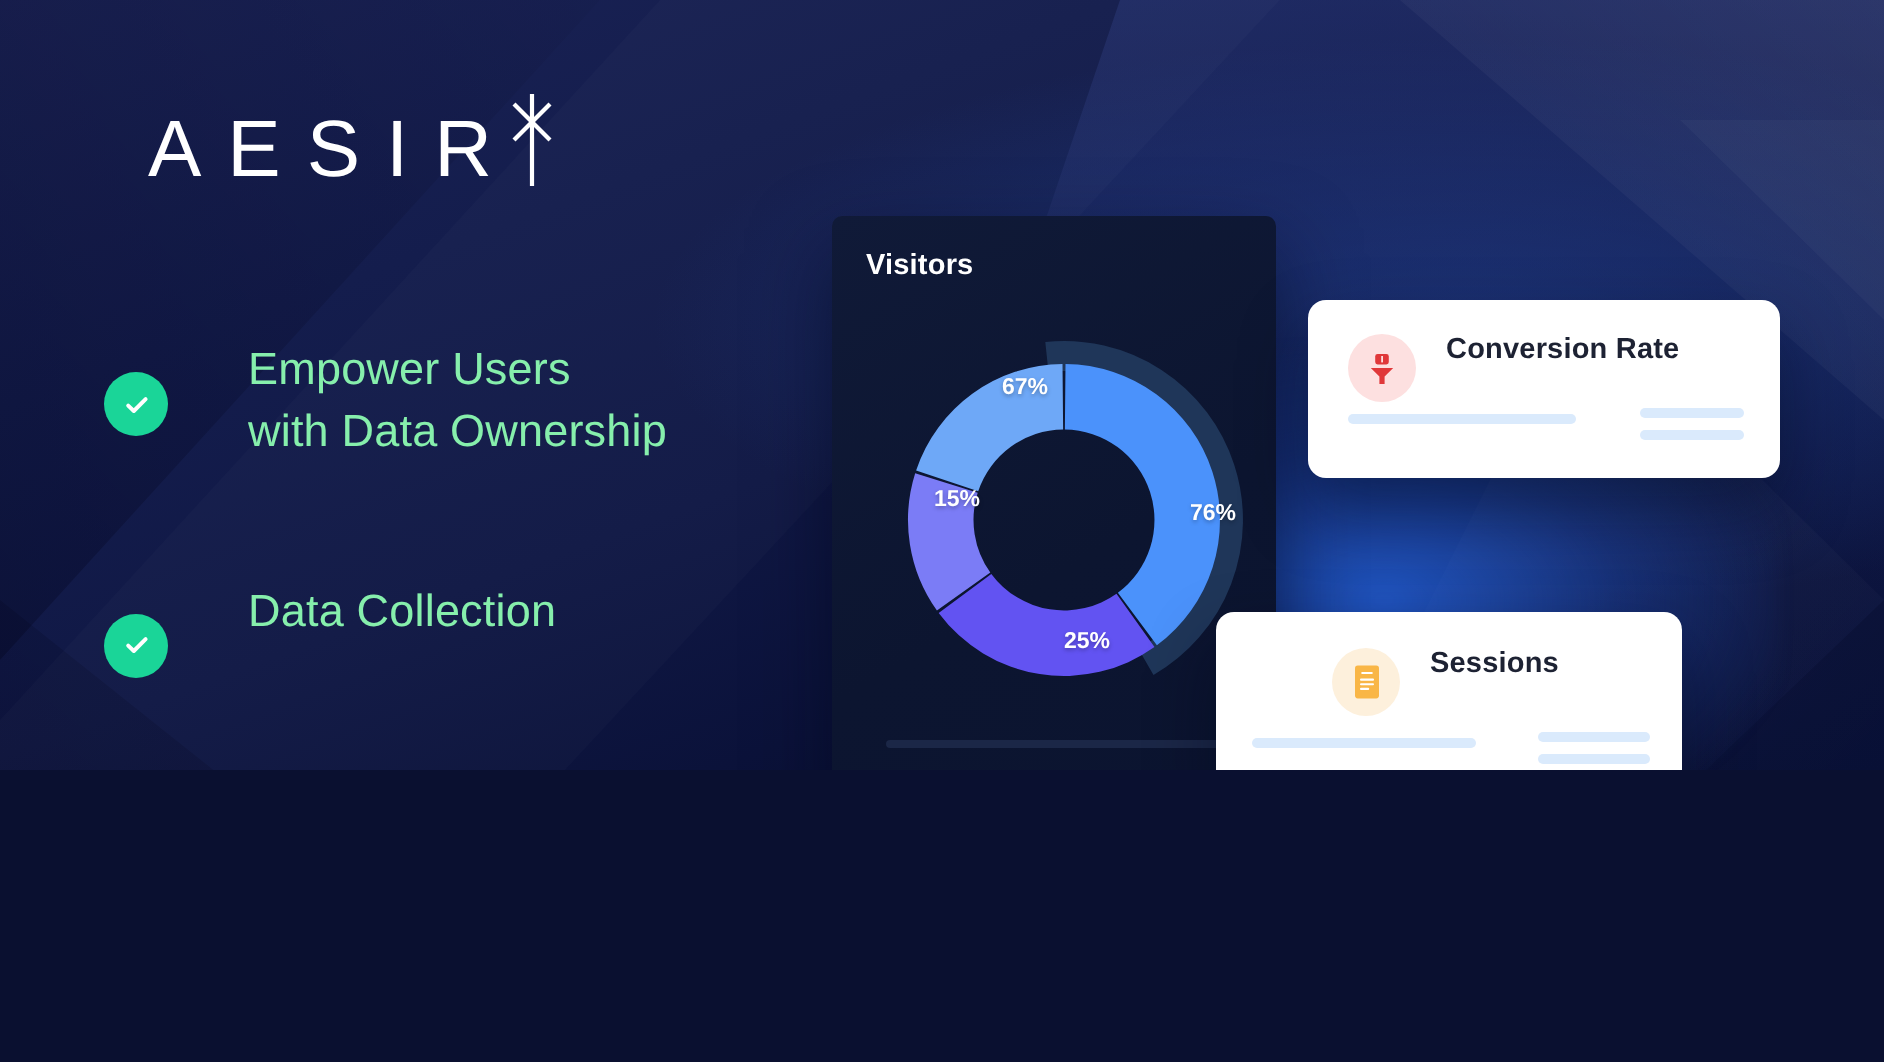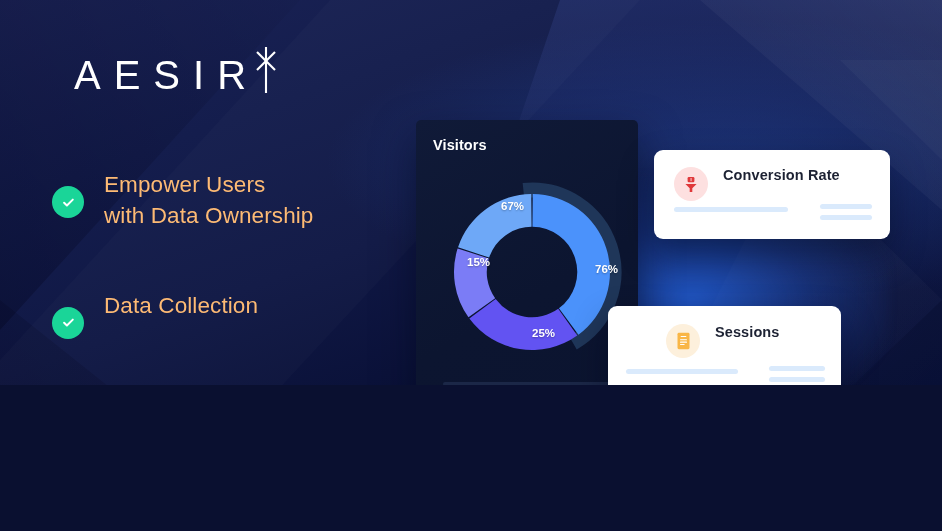--- a/index.html
+++ b/index.html
@@ -45,28 +45,28 @@
   .bullets { position:absolute; left:52px; top:170px; width:340px; }
   .bullet { display:flex; align-items:flex-start; margin-bottom:59px; }
   .tick {
     width:32px; height:32px; border-radius:50%;
     background:#1ad598; flex:0 0 32px;
     display:flex; align-items:center; justify-content:center;
     margin-top:16px;
   }
   .tick svg { display:block; }
   .bullet-text {
-    margin-left:20px;
+    margin-left:40px;
     font-size:22.5px; font-weight:400; line-height:1.37;
-    color:#fdba74; letter-spacing:0.1px;
+    color:#86efac; letter-spacing:0.1px;
   }
 
   
   .card-visitors {
-    position:absolute; left:416px; top:120px;
+    position:absolute; left:416px; top:108px;
     width:222px; height:316px;
     background:linear-gradient(150deg,#101a38 0%,#0c1530 55%,#0b1430 100%);
     border-radius:5px;
     box-shadow:0 18px 40px rgba(3,8,28,0.55);
     overflow:hidden;
   }
   .card-visitors-title {
     position:absolute; left:17px; top:17px;
     font-size:14.5px; font-weight:700; color:#ffffff; letter-spacing:0.1px;
   }

